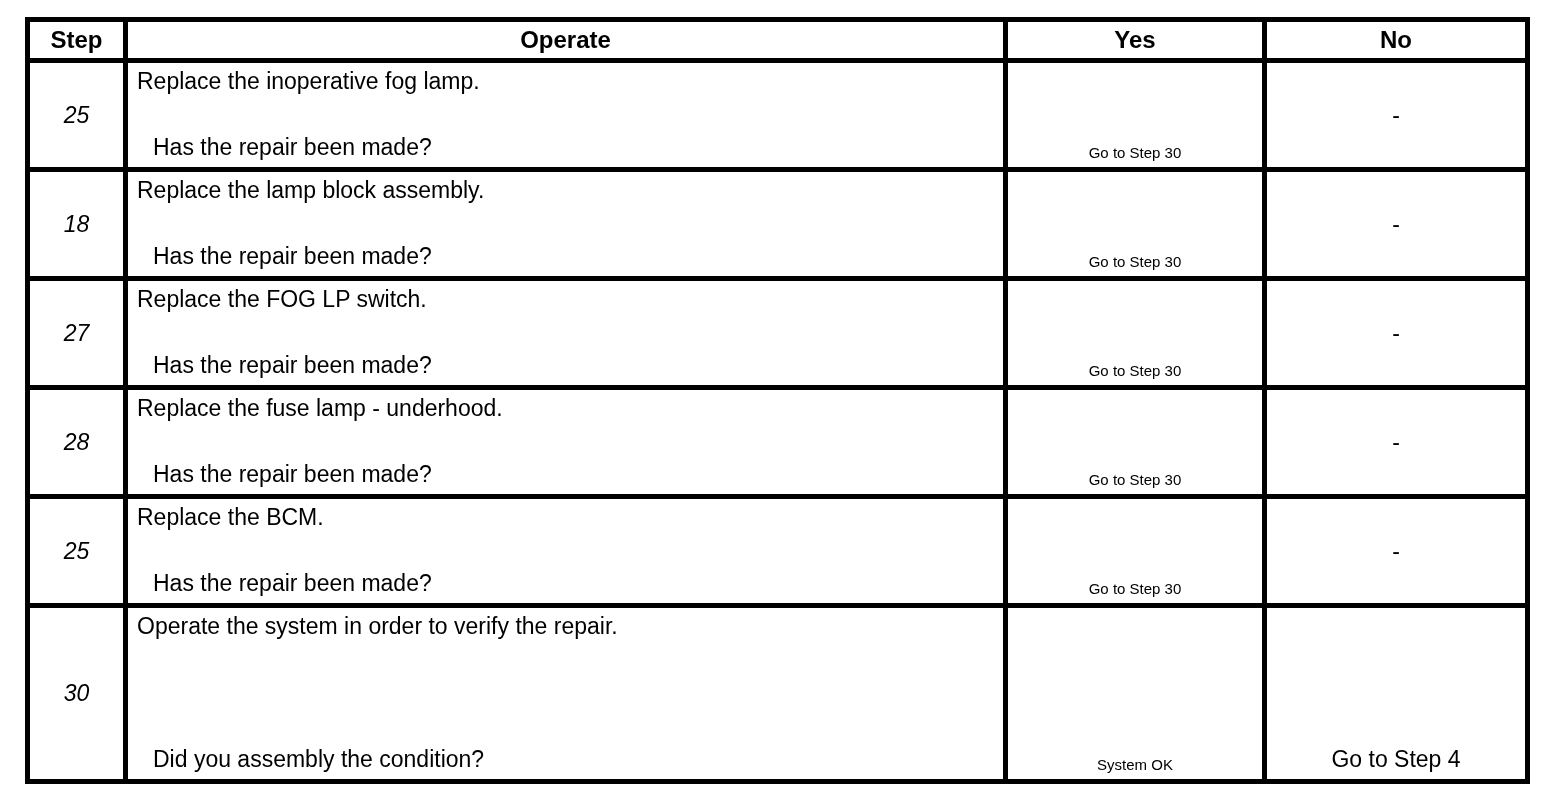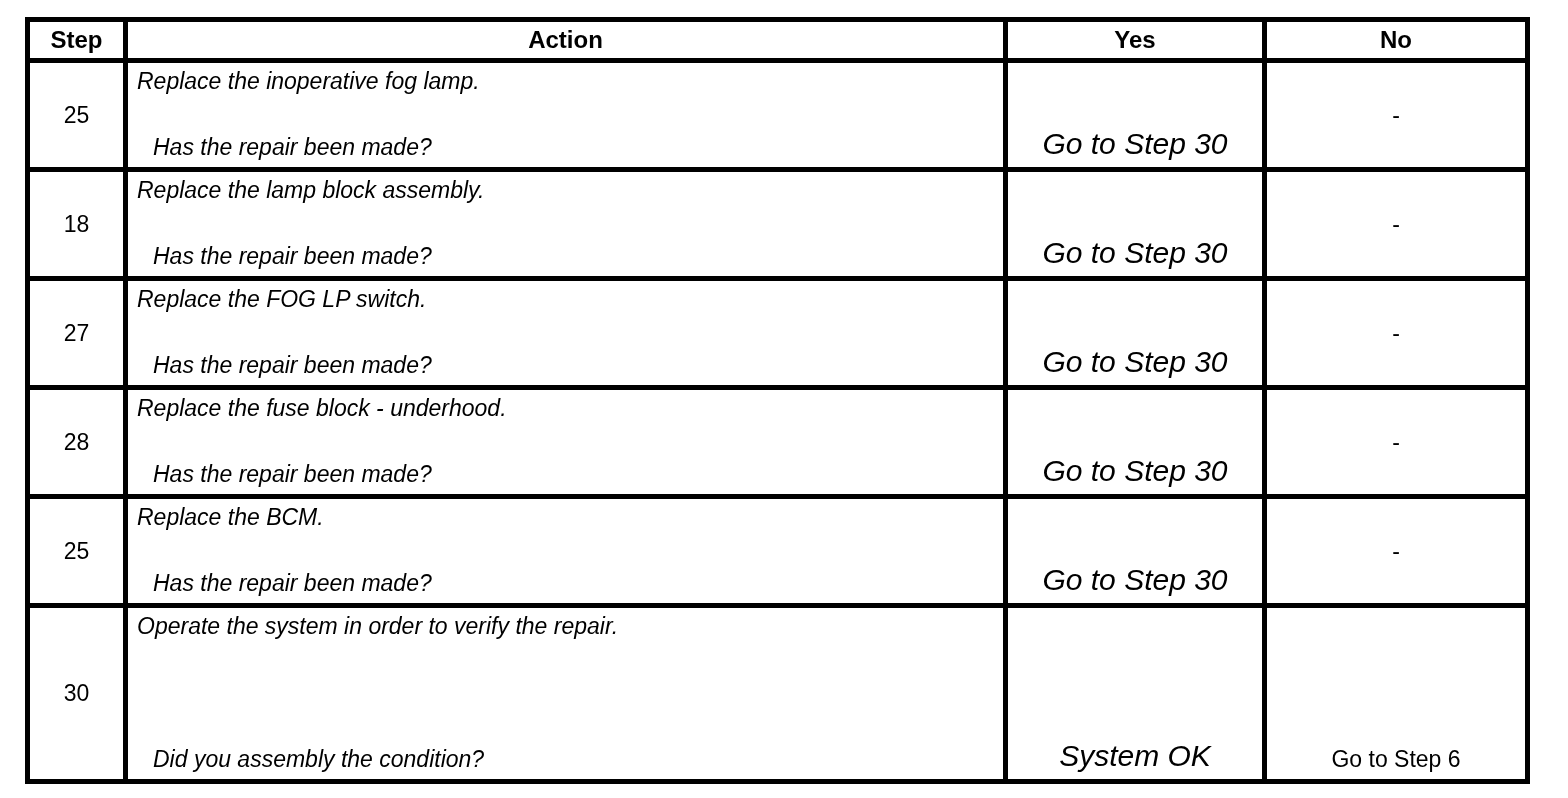--- a/index.html
+++ b/index.html
@@ -41,42 +41,41 @@
     font-weight: bold;
     text-align: center;
     vertical-align: middle;
     padding: 0;
   }
   td.step-cell {
     font-size: 23px;
     text-align: center;
     vertical-align: middle;
     padding: 0;
+    font-style: italic;
   }
   td.action-cell {
     position: relative;
     vertical-align: top;
     text-align: left;
     font-size: 23px;
     padding: 5px 9px 6px 9px;
     line-height: 1.2;
-    font-style: italic;
   }
   .action-question {
     position: absolute;
     left: 25px;
     right: 9px;
     bottom: 5px;
   }
   td.yes-cell {
-    font-size: 30px;
+    font-size: 15px;
     text-align: center;
     vertical-align: bottom;
     padding: 0 4px 6px 4px;
-    font-style: italic;
   }
   td.no-cell {
     font-size: 23px;
     text-align: center;
     padding: 0 4px;
   }
   td.no-middle { vertical-align: middle; }
   td.no-bottom { vertical-align: bottom; padding-bottom: 6px; }
 </style>
 </head>
@@ -86,21 +85,21 @@
   <table class="diag">
     <colgroup>
       <col style="width:98px">
       <col style="width:880px">
       <col style="width:259px">
       <col style="width:263px">
     </colgroup>
     <thead>
       <tr class="header-row">
         <th class="col-header">Step</th>
-        <th class="col-header">Action</th>
+        <th class="col-header">Operate</th>
         <th class="col-header">Yes</th>
         <th class="col-header">No</th>
       </tr>
     </thead>
     <tbody>
       <tr class="row-normal">
         <td class="step-cell">25</td>
         <td class="action-cell">
           <div class="action-instruction">Replace the inoperative fog lamp.</div>
           <div class="action-question">Has the repair been made?</div>
@@ -122,21 +121,21 @@
         <td class="action-cell">
           <div class="action-instruction">Replace the FOG LP switch.</div>
           <div class="action-question">Has the repair been made?</div>
         </td>
         <td class="yes-cell">Go to Step 30</td>
         <td class="no-cell no-middle">-</td>
       </tr>
       <tr class="row-normal">
         <td class="step-cell">28</td>
         <td class="action-cell">
-          <div class="action-instruction">Replace the fuse block - underhood.</div>
+          <div class="action-instruction">Replace the fuse lamp - underhood.</div>
           <div class="action-question">Has the repair been made?</div>
         </td>
         <td class="yes-cell">Go to Step 30</td>
         <td class="no-cell no-middle">-</td>
       </tr>
       <tr class="row-normal">
         <td class="step-cell">25</td>
         <td class="action-cell">
           <div class="action-instruction">Replace the BCM.</div>
           <div class="action-question">Has the repair been made?</div>
@@ -144,17 +143,17 @@
         <td class="yes-cell">Go to Step 30</td>
         <td class="no-cell no-middle">-</td>
       </tr>
       <tr class="row-tall">
         <td class="step-cell">30</td>
         <td class="action-cell">
           <div class="action-instruction">Operate the system in order to verify the repair.</div>
           <div class="action-question">Did you assembly the condition?</div>
         </td>
         <td class="yes-cell">System OK</td>
-        <td class="no-cell no-bottom">Go to Step 6</td>
+        <td class="no-cell no-bottom">Go to Step 4</td>
       </tr>
     </tbody>
   </table>
 </div>
 
 </body></html>

